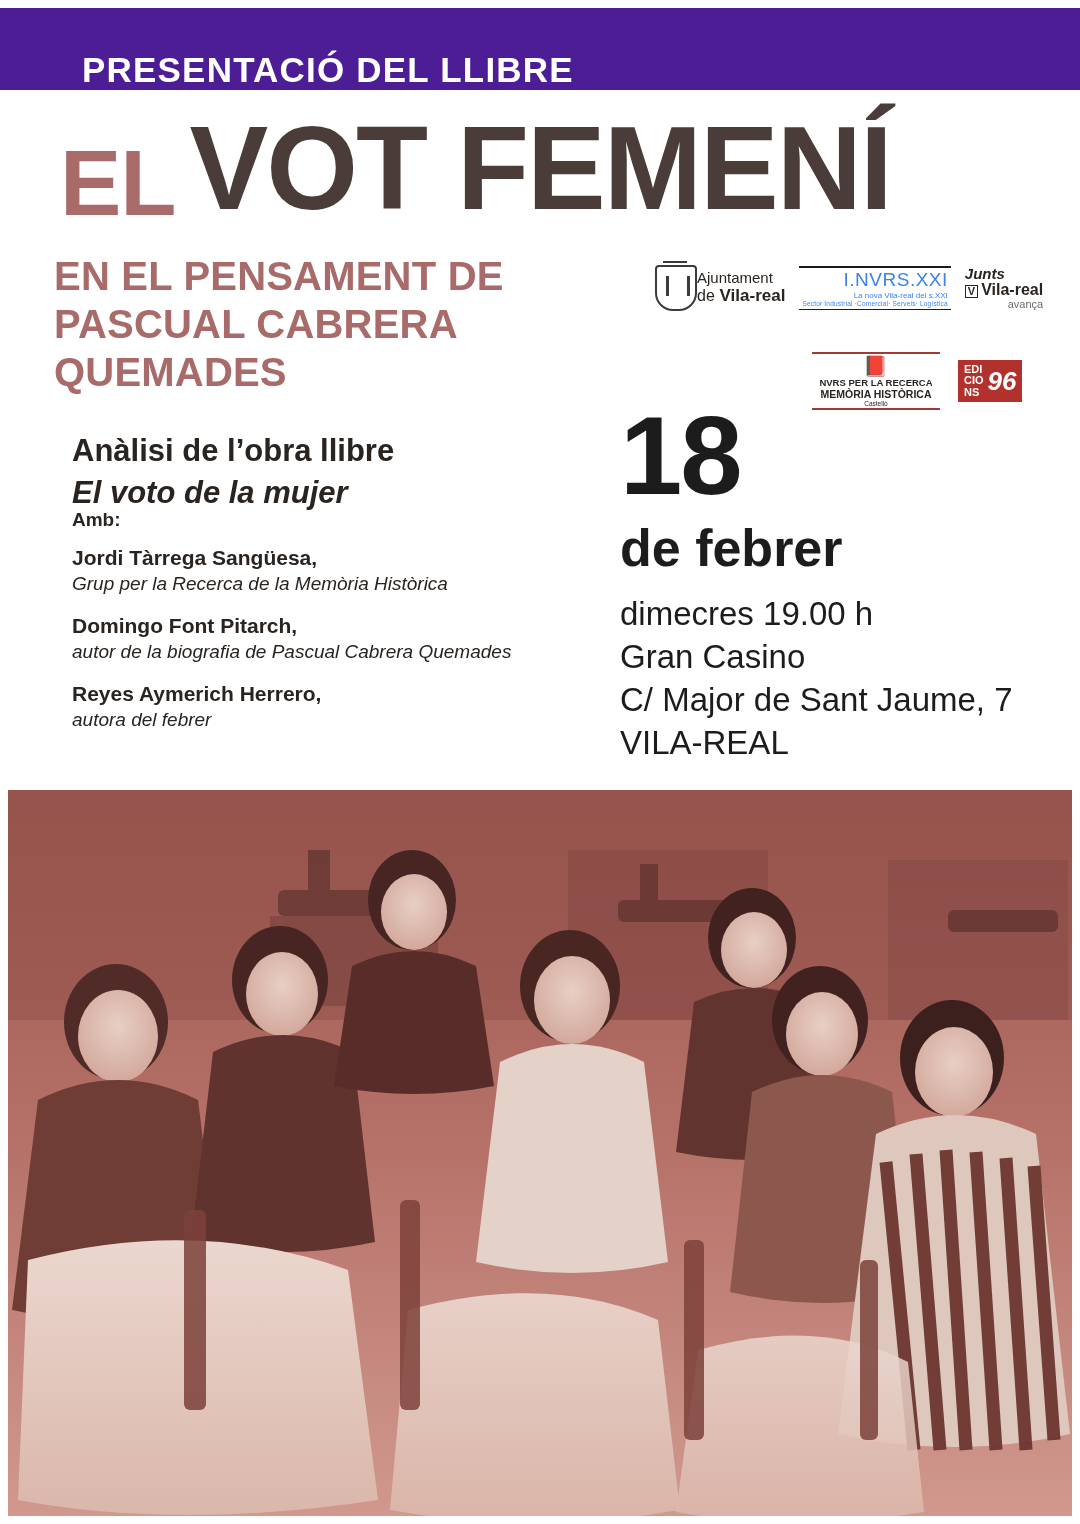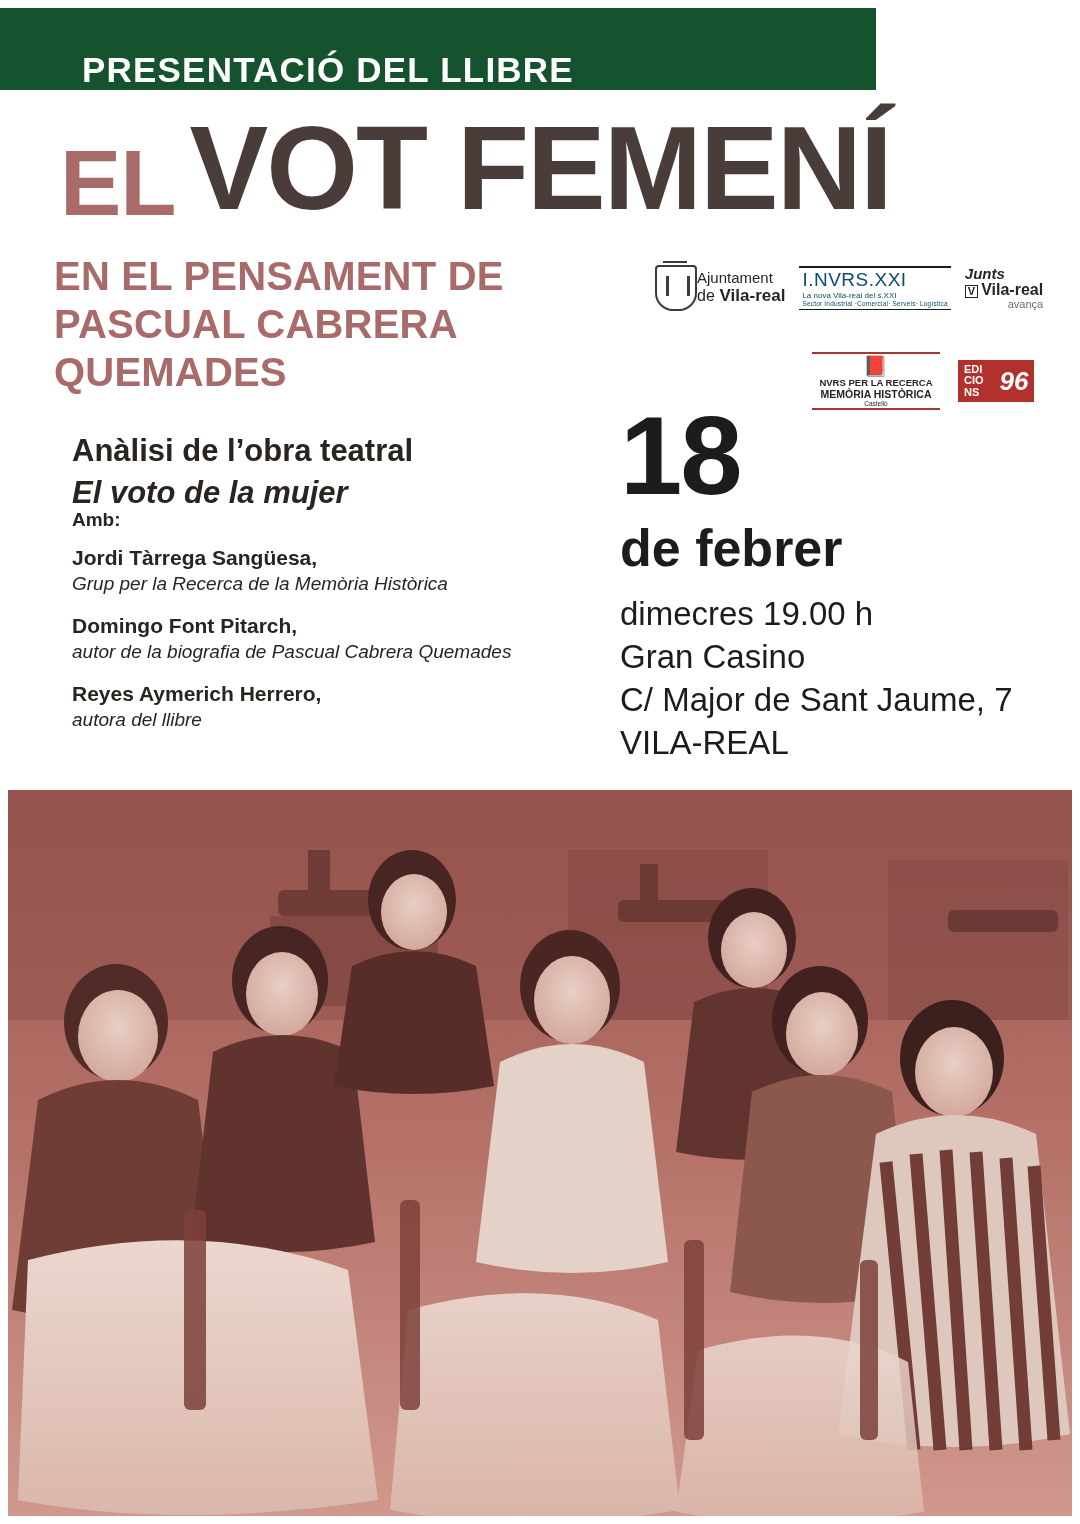--- a/index.html
+++ b/index.html
@@ -14,23 +14,23 @@
     background: #ffffff;
     font-family: "Liberation Sans", sans-serif;
     overflow: hidden;
   }
 
   
   .banner {
     position: absolute;
     left: 0;
     top: 8px;
-    width: 876px;
+    width: 1080px;
     height: 82px;
-    background: #14532d;
+    background: #4c1d95;
   }
   .banner-text {
     position: absolute;
     left: 82px;
     top: 42px;
     font-size: 35px;
     font-weight: bold;
     letter-spacing: 1.2px;
     color: #ffffff;
     white-space: nowrap;
@@ -163,22 +163,22 @@
   }
   .aj-text {
     line-height: 1.1;
     color: #2a2420;
   }
   .aj-text .l1 { font-size: 15px; }
   .aj-text .l2 { font-size: 17px; font-weight: bold; }
   .aj-text .l2 .small { font-size: 16px; font-weight: normal; }
 
   .logo-unvrsxxi {
-    text-align: left;
-    color: #0c4a6e;
+    text-align: right;
+    color: #3b82f6;
     line-height: 1.15;
     border-top: 2px solid #1b1b1b;
     border-bottom: 1px solid #1b1b1b;
     padding: 1px 3px;
   }
   .logo-unvrsxxi .big { font-size: 19px; letter-spacing: 0.5px; font-weight: 500;}
   .logo-unvrsxxi .mid { font-size: 8px; }
   .logo-unvrsxxi .tiny { font-size: 6.5px; letter-spacing: 0.2px;}
 
   .logo-junts {
@@ -221,21 +221,21 @@
   .logo-grup .g1 { font-size: 9.5px; font-weight: bold; }
   .logo-grup .g2 { font-size: 10.5px; font-weight: bold; }
   .logo-grup .g3 { font-size: 6.5px; }
 
   .logo-edicions {
     display: flex;
     align-items: center;
     background: #b3312d;
     color: #ffffff;
     padding: 4px 6px;
-    gap: 16px;
+    gap: 4px;
   }
   .logo-edicions .etxt {
     font-size: 11px;
     font-weight: bold;
     line-height: 1.05;
   }
   .logo-edicions .enum {
     font-size: 26px;
     font-weight: bold;
     font-style: italic;
@@ -293,40 +293,40 @@
     <div class="banner-text">PRESENTACIÓ DEL LLIBRE</div>
   </div>
 
   <div class="title-row">
     <span class="title-el">EL</span><span class="title-main">VOT FEMENÍ</span>
   </div>
 
   <div class="subtitle">EN EL PENSAMENT DE PASCUAL CABRERA QUEMADES</div>
 
   <div class="analysis">
-    <div class="analysis-line1">Anàlisi de l’obra teatral</div>
+    <div class="analysis-line1">Anàlisi de l’obra llibre</div>
     <div class="analysis-line2">El voto de la mujer</div>
   </div>
 
   <div class="credits">
     <div class="credits-with">Amb:</div>
 
     <div class="credit-block">
       <div class="credit-name">Jordi Tàrrega Sangüesa,</div>
       <div class="credit-role">Grup per la Recerca de la Memòria Històrica</div>
     </div>
 
     <div class="credit-block">
       <div class="credit-name">Domingo Font Pitarch,</div>
       <div class="credit-role">autor de la biografia de Pascual Cabrera Quemades</div>
     </div>
 
     <div class="credit-block">
       <div class="credit-name">Reyes Aymerich Herrero,</div>
-      <div class="credit-role">autora del llibre</div>
+      <div class="credit-role">autora del febrer</div>
     </div>
   </div>
 
   <div class="logos-row1">
 
     <div class="logo-ajuntament">
       <div class="shield"></div>
       <div class="aj-text">
         <div class="l1">Ajuntament</div>
         <div class="l2"><span class="small">de</span> <span>Vila-real</span></div>

